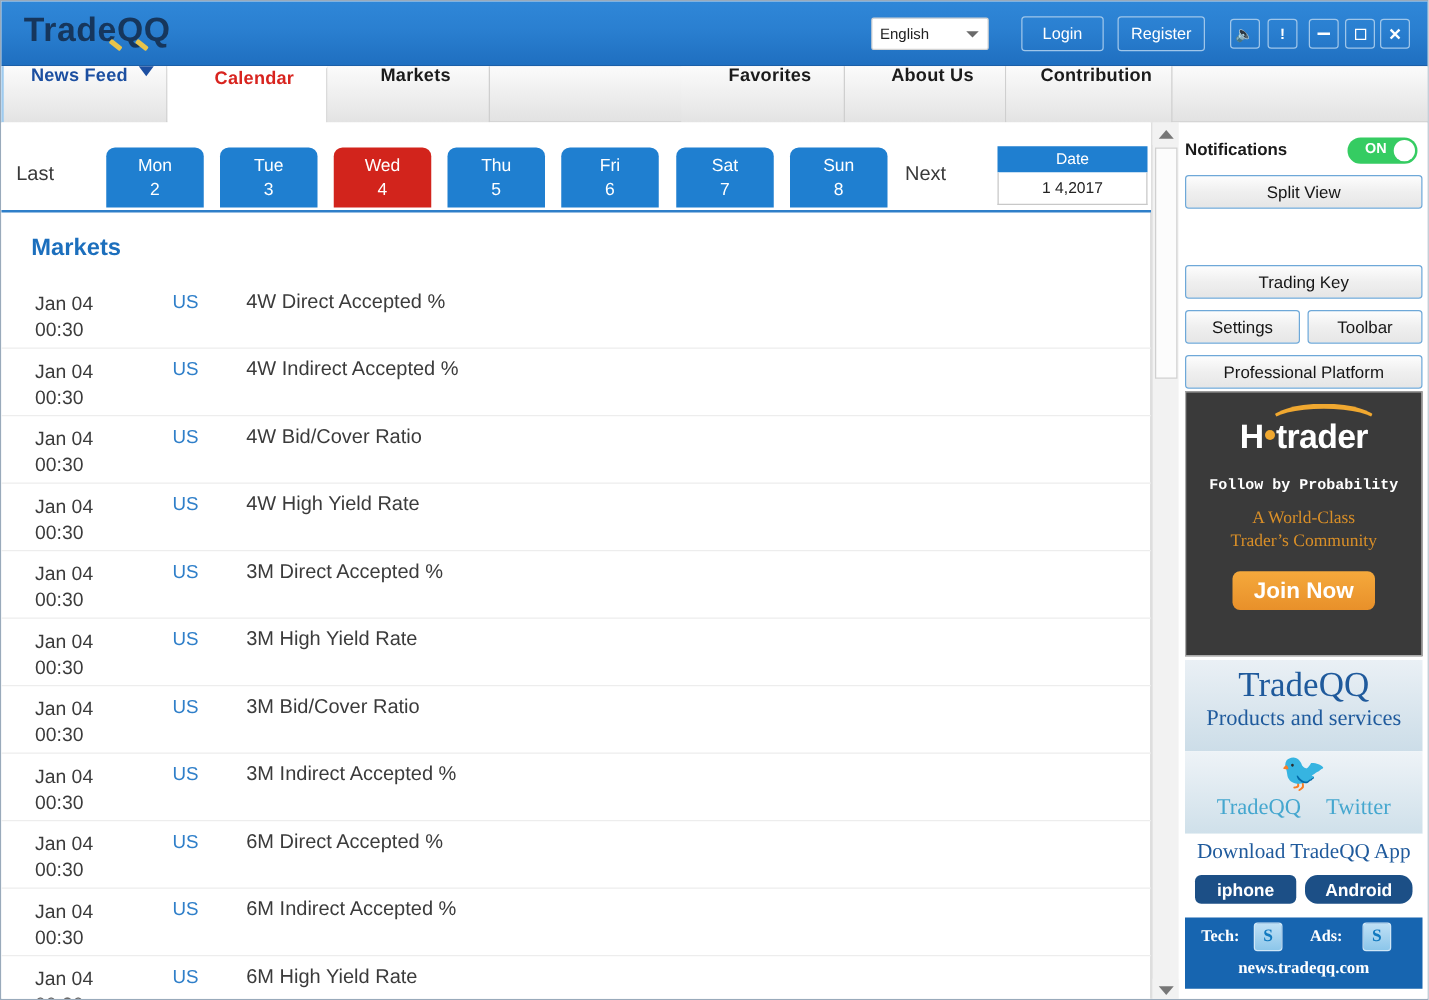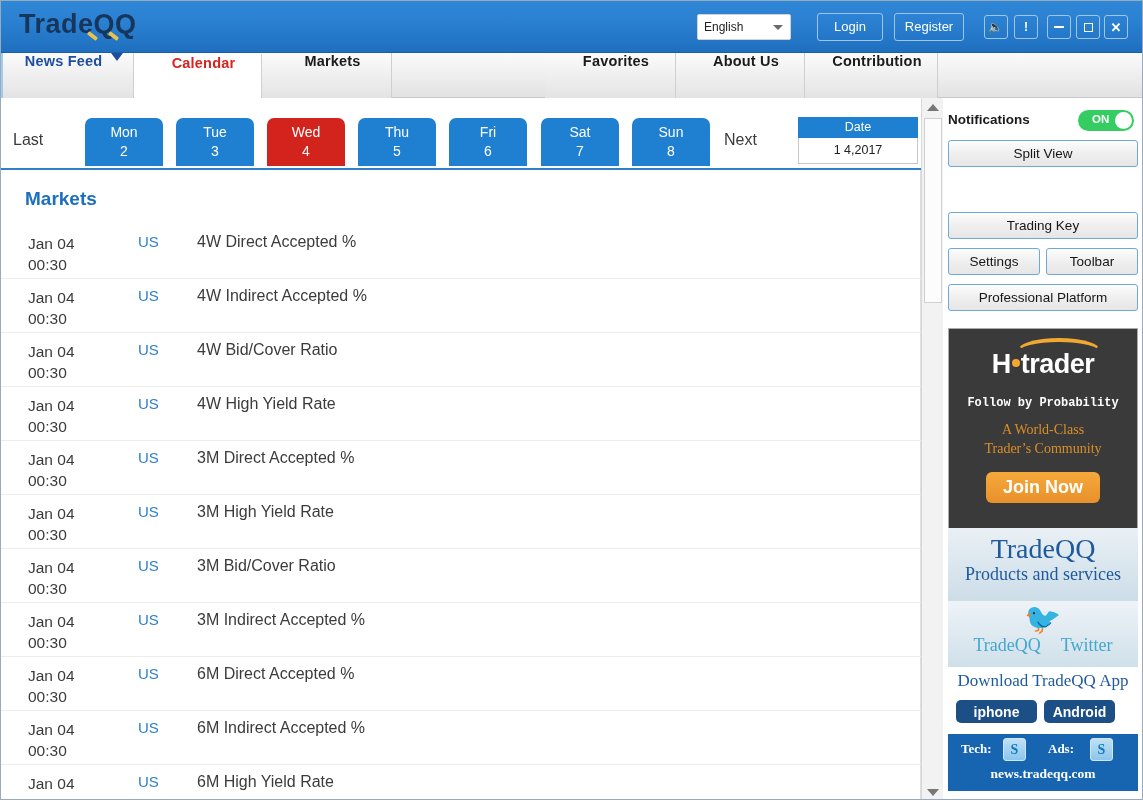--- a/index.html
+++ b/index.html
@@ -226,21 +226,20 @@
   .sb-trading { top: 114px; }
   .sb-settings{ top: 150px; width: 92px; }
   .sb-toolbar { top: 150px; left: 103px; width: 92px; }
   .sb-pro     { top: 186px; }
 
   
   .ad-hit {
     position: absolute; left: 5px; top: 215px; width: 190px; height: 212px;
     background: #3a3a3a; border: 1px solid #aaa;
     text-align: center;
-    margin-top: 15px;
   }
   .hit-logo {
     margin-top: 20px; font-size: 27px; font-weight: bold; color: #ffffff;
     position: relative; display: inline-block; letter-spacing: -.5px;
   }
   .hit-swoosh {
     position: absolute; left: 24px; top: -11px; width: 86px; height: 16px;
     border-top: 4px solid #f0a830; border-radius: 50%/14px 14px 0 0;
     border-left: 2px solid transparent; border-right: 2px solid transparent;
   }
@@ -292,21 +291,21 @@
     padding-top: 4px; font-size: 17px; color: #1f5a9c;
     font-family: "Liberation Serif", serif;
   }
   .store-btn {
     position: absolute; top: 33px; height: 23px; border-radius: 5px;
     background: #1c4f86; color: #ffffff;
     font-size: 14px; font-weight: bold; cursor: pointer;
     display: flex; align-items: center; justify-content: center;
   }
   .st-ip { left: 8px; width: 81px; }
-  .st-an { left: 96px; width: 71px; }
+  .st-an { left: 96px; width: 86px; border-radius: 10px; }
 
   .contact-block {
     position: absolute; left: 5px; top: 636px; width: 190px; height: 57px;
     background: #1765b0; text-align: center;
   }
   .cb-row { position: relative; height: 30px; }
   .cb-lbl {
     position: absolute; top: 7px; font-size: 13px; font-weight: bold;
     color: #ffffff; font-family: "Liberation Serif", serif;
   }

